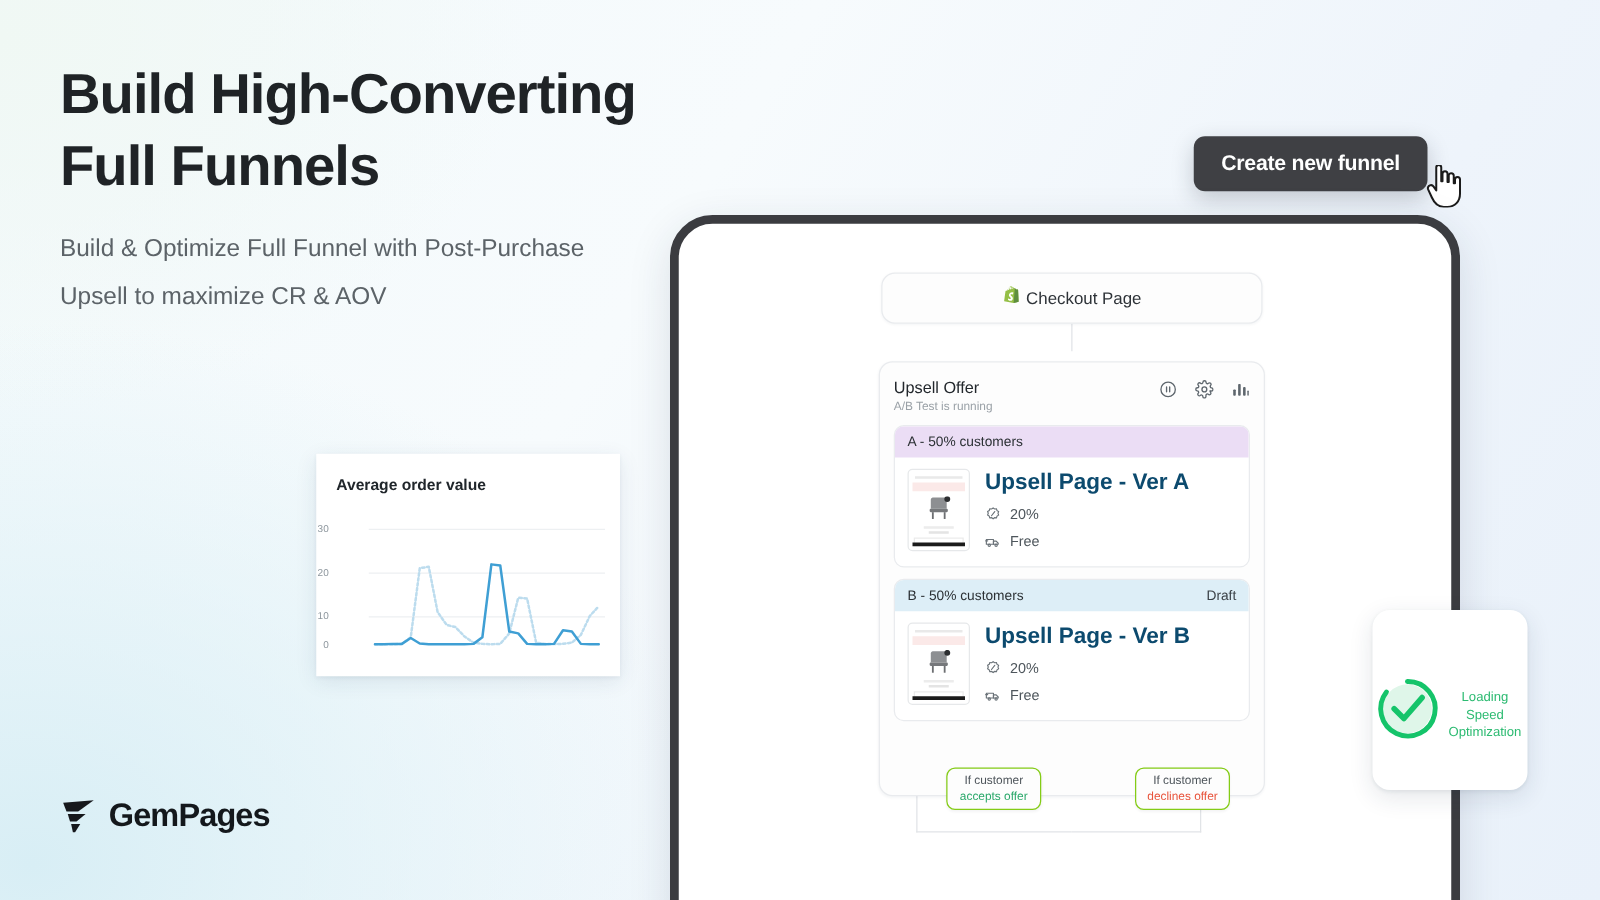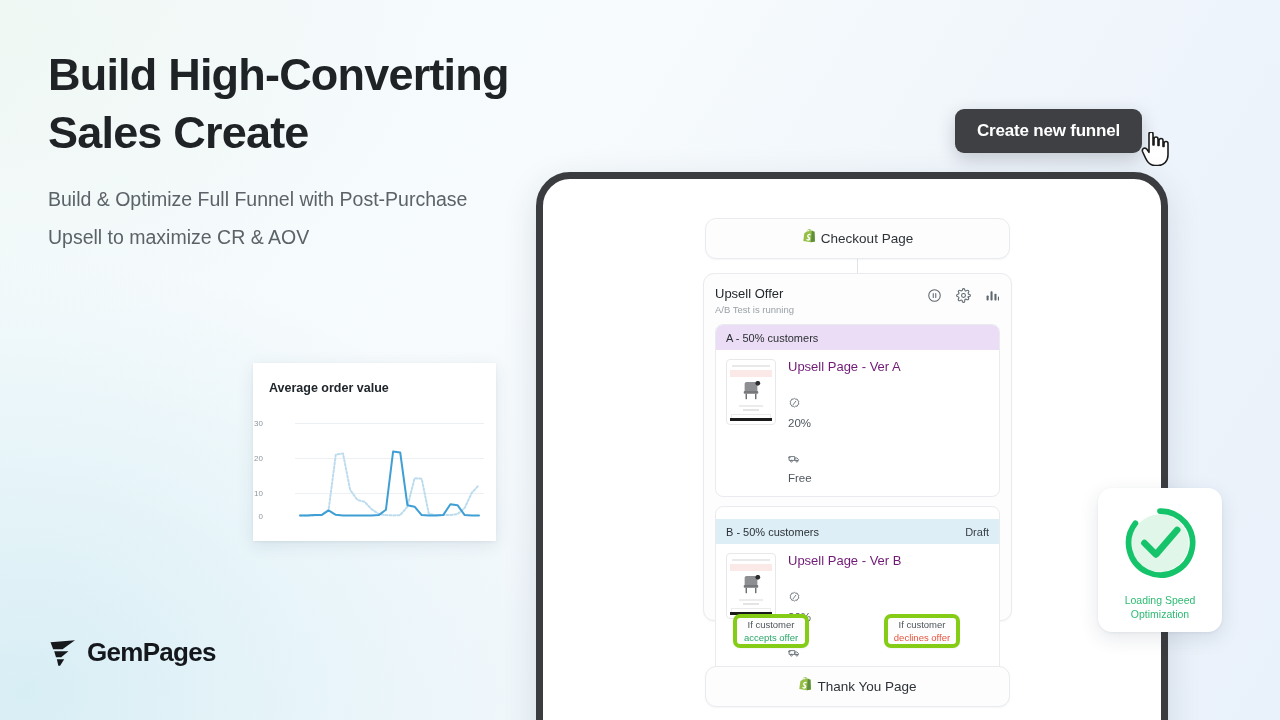--- a/index.html
+++ b/index.html
@@ -70,64 +70,65 @@
     box-shadow: 0 1px 2px rgba(30,45,65,0.045);
   }
   .page-node {
     height: 41px; display: flex; align-items: center; justify-content: center; gap: 2px;
     font-size: 13.5px; color: #2e3338;
   }
   #checkout-node { left: 162px; top: 39px; width: 305px; }
   #thankyou-node { left: 162px; top: 487px; width: 305px; }
 
   #upsell-node {
-    left: 160px; top: 94px; width: 309px; height: 348px;
+    left: 160px; top: 110px; width: 309px; height: 348px;
     background: #fdfdfd; padding: 12px 11px 11px 11px;
   }
   #upsell-head { display: flex; align-items: flex-start; justify-content: space-between; }
   #upsell-title { font-size: 13px; color: #23282d; font-weight: normal; }
   #upsell-sub { font-size: 9.5px; color: #9aa1a7; margin-top: 3px; }
   #upsell-icons { display: flex; gap: 14px; align-items: center; padding-top: 2px; }
   .ico { width: 15px; height: 15px; color: #5e666d; display: block; }
 
   .variant {
     margin-top: 9px; border: 1px solid #e9ebee; border-radius: 8px; overflow: hidden;
     background: #fff;
   }
   .variant-head {
     height: 25px; display: flex; align-items: center; justify-content: space-between;
     padding: 0 10px; font-size: 11px; color: #2b3034;
   }
   .vh-a { background: #ebddf5; }
-  .vh-b { background: #ddeef7; margin-top: 12px; }
+  .vh-b { background: #ddeef7; }
   .variant-draft { font-size: 11px; color: #3a4046; }
   .variant-body { display: flex; gap: 12px; padding: 9px 10px 12px 10px; }
 
   .thumb {
     width: 50px; height: 66px; border: 1px solid #e6e8ea; border-radius: 4px;
     background: #fff; position: relative; overflow: hidden; flex: none;
   }
   .thumb .t-top { position:absolute; left:5px; right:5px; top:5px; height:2px; background:#e9e9e9; }
   .thumb .t-band { position:absolute; left:3px; right:3px; top:10px; height:7px; background:#fbe9e8; }
   .thumb .t-chair { position:absolute; left:50%; top:21px; transform:translateX(-50%); width:22px; height:20px; }
   .thumb .t-l1 { position:absolute; left:12px; right:12px; top:45px; height:2px; background:#ececec; }
   .thumb .t-l2 { position:absolute; left:16px; right:16px; top:49px; height:2px; background:#e4e4e4; }
   .thumb .t-box { position:absolute; left:4px; right:4px; top:54px; height:7px; border:1px solid #ebebeb; }
   .thumb .t-bar { position:absolute; left:3px; right:3px; bottom:3px; height:3px; background:#1b1b1b; }
 
-  .v-title { font-size: 13px; color: #701a75; }
-  .v-row { display: flex; align-items: flex-start; gap: 7px; margin-top: 23px; font-size: 11.5px; color: #4e565c; flex-direction: column; }
+  .v-title { font-size: 18px; color: #0c4a6e; font-weight: bold; }
+  .v-row { display: flex; align-items: flex-end; gap: 7px; margin-top: 9px; font-size: 11.5px; color: #4e565c; }
   .v-ico { width: 13px; height: 13px; color: #6a7278; flex: none; }
 
   .cond {
     position: absolute; width: 76px; height: 34px;
-    background: #fdfdfd; border: 4px solid #84cc16; border-radius: 7px;
+    background: #fdfdfd; border: 1px solid #84cc16; border-radius: 7px;
     display: flex; flex-direction: column; align-items: center; justify-content: center;
     font-size: 9.5px; line-height: 13px; color: #4e555b;
     box-shadow: 0 1px 2px rgba(30,45,65,0.05);
+    margin-left: 24px;
   }
   #cond-accept { left: 190px; top: 435px; }
   #cond-decline { left: 341px; top: 435px; }
   .cond-accept-txt { color: #2aa86a; }
   .cond-decline-txt { color: #e8533b; }
 
   .conn { position: absolute; background: #e1e4e7; }
 
   
   #cta {
@@ -139,39 +140,39 @@
     border: none;
   }
   #cursor { position: absolute; left: 1140px; top: 132px; width: 30px; height: 34px; }
 
   
   #speed-badge {
     position: absolute; left: 1098px; top: 488px;
     width: 124px; height: 144px;
     background: #fff; border-radius: 14px;
     box-shadow: 0 6px 20px rgba(30,50,75,0.11), 0 1px 3px rgba(30,50,75,0.07);
-    display: flex; flex-direction: column; align-items: center; padding-top: 14px;
+    display: flex; flex-direction: row; align-items: center; padding-top: 14px;
   }
   #speed-check { width: 82px; height: 82px; }
   #speed-label {
     margin-top: 9px; text-align: center; font-size: 10.5px; line-height: 14px;
     color: #2dbb72; width: 100px;
   }
 
   
   #logo { position: absolute; left: 48px; top: 637px; display: flex; align-items: center; gap: 9px; }
   #logo-mark { width: 30px; height: 30px; }
   #logo-text { font-size: 26px; font-weight: bold; color: #14181c; letter-spacing: -0.7px; }
 </style>
 </head>
 <body>
 
 <div id="stage">
 
-  <div id="headline">Build High-Converting Sales Create</div>
+  <div id="headline">Build High-Converting Full Funnels</div>
   <div id="subhead">Build &amp; Optimize Full Funnel with Post-Purchase Upsell to maximize CR &amp; AOV</div>
 
   <div id="chart-card">
     <div id="chart-title">Average order value</div>
     <div id="chart-plot">
       <div class="grid-line" style="top:12px"></div>
       <div class="y-tick" style="top:12px">30</div>
       <div class="grid-line" style="top:47px"></div>
       <div class="y-tick" style="top:47px">20</div>
       <div class="grid-line" style="top:82px"></div>
@@ -342,39 +343,20 @@
 
       <div class="cond" id="cond-accept">
         <span>If customer</span>
         <span class="cond-accept-txt">accepts offer</span>
       </div>
       <div class="cond" id="cond-decline">
         <span>If customer</span>
         <span class="cond-decline-txt">declines offer</span>
       </div>
 
-      <div class="node page-node" id="thankyou-node">
-        <svg width="17" height="19" viewBox="0 0 24 27">
-          <path d="M17.6,3.9 C17.5,3.8 17.3,3.7 17.2,3.7 L15.6,3.6 C15.6,3.6 14.3,2.3 14.1,2.2
-                   C14,2.1 13.8,2.1 13.7,2.2 L12.9,2.4 C12.6,1.4 12,0.5 10.9,0.5 L10.8,0.5
-                   C10.5,0.1 10.1,0 9.8,0 C7.3,0 6.1,3.1 5.7,4.7 L3.9,5.2 C3.4,5.4 3.3,5.4 3.3,5.9
-                   C3.2,6.3 1.8,17 1.8,17 L12.5,19 L18.3,17.7 C18.3,17.7 17.7,4 17.6,3.9 Z
-                   M12.1,2.6 L11,2.9 C11,2.8 11,2.7 11,2.6 C11,1.9 10.9,1.4 10.8,1 C11.4,1.1 11.9,1.8 12.1,2.6 Z
-                   M9.9,1.2 C10.1,1.6 10.2,2.1 10.2,2.8 C10.2,2.9 10.2,2.9 10.2,3 L8,3.7
-                   C8.4,2.1 9.2,1.4 9.9,1.2 Z M9.1,0.8 C9.2,0.8 9.4,0.9 9.5,1 C8.5,1.4 7.5,2.6 7.1,4
-                   L5.3,4.5 C5.8,3 6.9,0.8 9.1,0.8 Z" fill="#95BF46"></path>
-          <path d="M17.2,3.7 L15.6,3.6 C15.6,3.6 14.3,2.3 14.1,2.2 C14.1,2.1 14,2.1 13.9,2.1
-                   L12.6,19 L18.3,17.7 C18.3,17.7 17.7,4 17.6,3.9 C17.5,3.8 17.3,3.7 17.2,3.7 Z" fill="#5E8E3E"></path>
-          <path d="M12.4,7.2 L11.7,9.3 C11.7,9.3 11.1,9 10.3,9 C9.1,9 9.1,9.7 9.1,9.9
-                   C9.1,10.9 11.7,11.3 11.7,13.6 C11.7,15.4 10.6,16.6 9,16.6 C7.1,16.6 6.1,15.4 6.1,15.4
-                   L6.6,13.7 C6.6,13.7 7.6,14.6 8.5,14.6 C9.1,14.6 9.3,14.2 9.3,13.8
-                   C9.3,12.5 7.2,12.4 7.2,10.3 C7.2,8.5 8.5,6.8 11,6.8 C12,6.8 12.4,7.2 12.4,7.2 Z" fill="#FFFFFF"></path>
-        </svg>
-        <span>Thank You Page</span>
-      </div>
 
     </div>
   </div>
 
   <div id="speed-badge">
     <svg id="speed-check" viewBox="0 0 100 100">
       <circle cx="50" cy="50" r="35" fill="#dff6e9"></circle>
       <path d="M50,11 A39,39 0 1,1 20,26" fill="none" stroke="#15c46a" stroke-width="7" stroke-linecap="round"></path>
       <path d="M31,50 L45,64 L71,34" fill="none" stroke="#15c46a" stroke-width="8" stroke-linecap="round" stroke-linejoin="round"></path>
     </svg>

